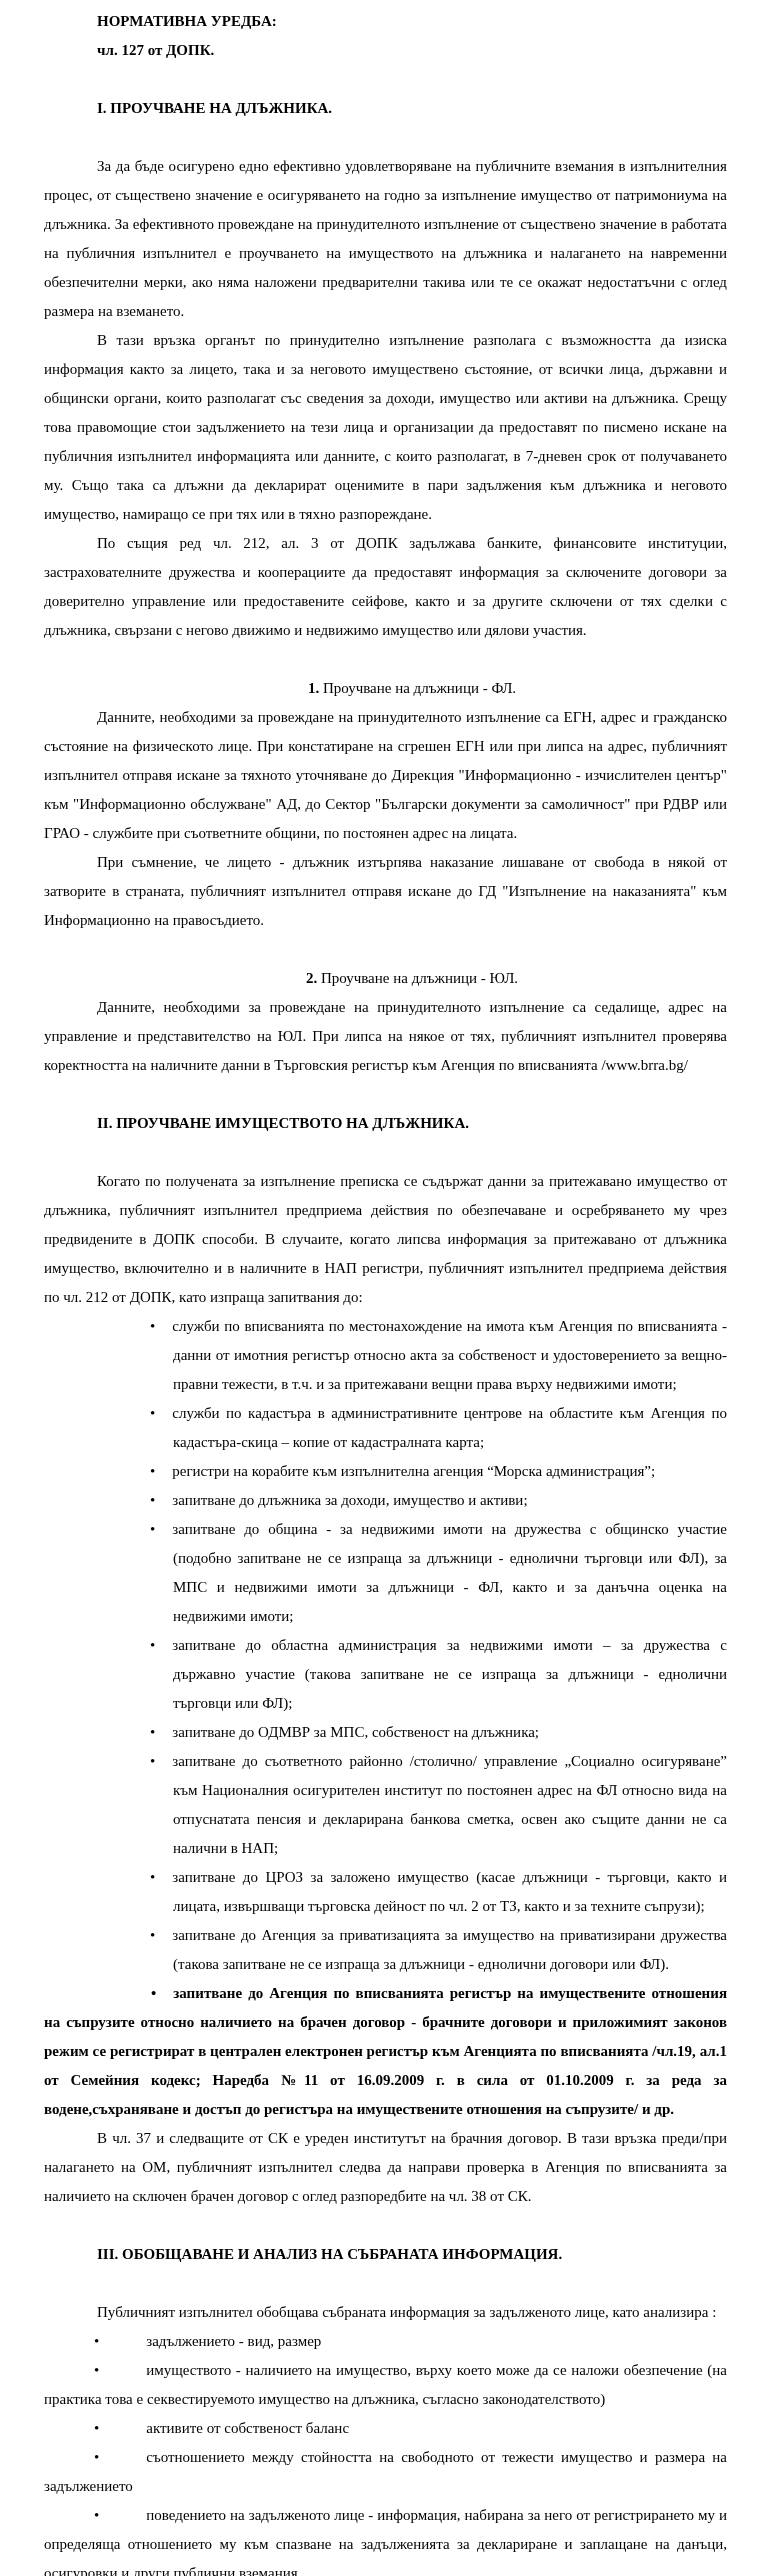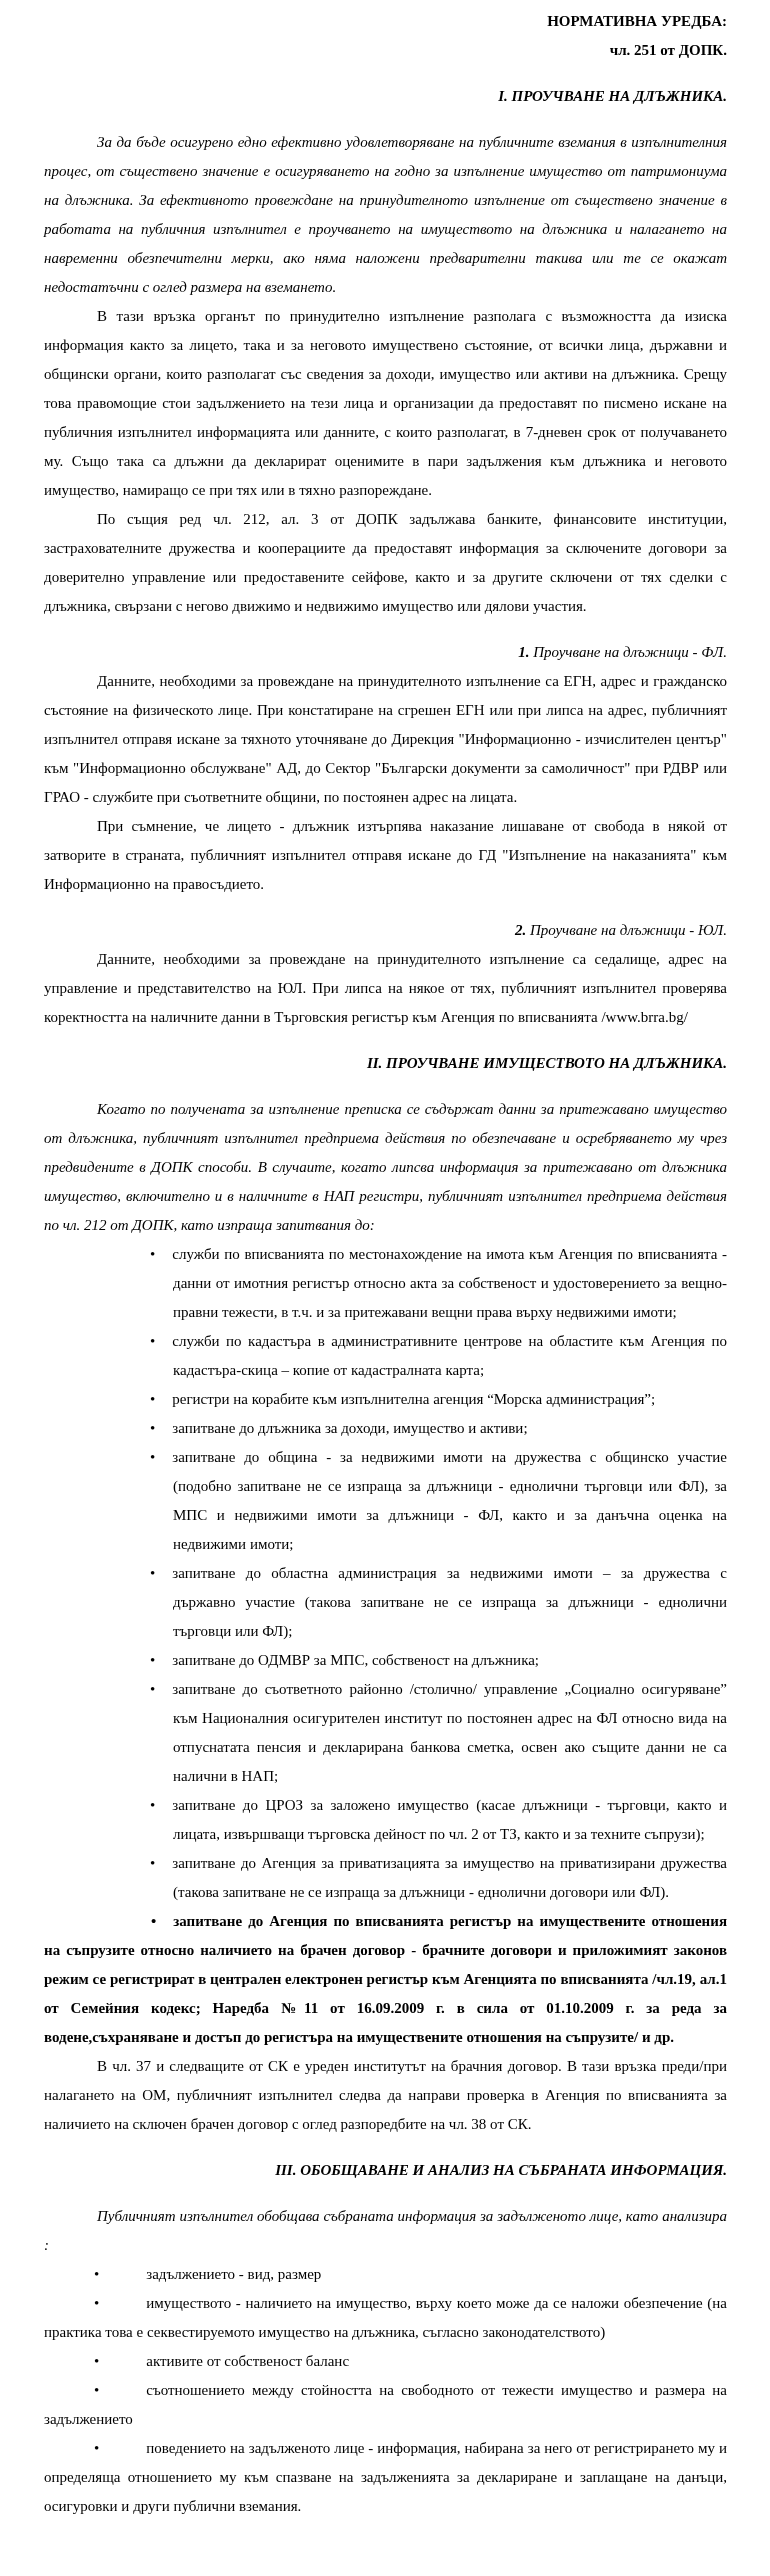--- a/index.html
+++ b/index.html
@@ -13,41 +13,41 @@
     font-family:"Liberation Serif", serif;
     box-sizing:border-box;
     padding:7.2px 44px 0 44px;
     overflow:hidden;
   }
   .h, .p, .subh, .li2, .li3, .liw {
     font-size:15px;
     line-height:29px;
     margin:0;
   }
-  .h { font-weight:bold; text-indent:53px; text-align:right; }
+  .h { font-weight:bold; text-indent:53px; text-align:left; }
   .p { text-align:justify; text-indent:53px; }
-  .subh { text-indent:53px; text-align:right; }
+  .subh { text-indent:53px; text-align:center; }
   .subh .num { font-weight:bold; }
   
   .li2 { text-align:justify; margin-left:129px; text-indent:-23px; }
   
   .liw { text-align:justify; text-indent:107px;font-weight:bold; }
   
   .li3 { text-align:justify; text-indent:50px; }
   .g2 { display:inline-block; width:17px; }
   .g3 { display:inline-block; width:47px; }
-  .sp1 { margin-top:17px;font-style:italic; }
+  .sp1 { margin-top:29px; }
 </style>
 </head>
 <body>
 
 <div class="page">
 
   <div class="h">НОРМАТИВНА УРЕДБА:</div>
-  <div class="h">чл. 251 от ДОПК.</div>
+  <div class="h">чл. 127 от ДОПК.</div>
 
   <div class="h sp1">I. ПРОУЧВАНЕ НА ДЛЪЖНИКА.</div>
 
   <p class="p sp1">За да бъде осигурено едно ефективно удовлетворяване на публичните вземания в изпълнителния процес, от съществено значение е осигуряването на годно за изпълнение имущество от патримониума на длъжника. За ефективното провеждане на принудителното изпълнение от съществено значение в работата на публичния изпълнител е проучването на имуществото на длъжника и налагането на навременни обезпечителни мерки, ако няма наложени предварителни такива или те се окажат недостатъчни с оглед размера на вземането.</p>
   <p class="p">В тази връзка органът по принудително изпълнение разполага с възможността да изиска информация както за лицето, така и за неговото имуществено състояние, от всички лица, държавни и общински органи, които разполагат със сведения за доходи, имущество или активи на длъжника. Срещу това правомощие стои задължението на тези лица и организации да предоставят по писмено искане на публичния изпълнител информацията или данните, с които разполагат, в 7-дневен срок от получаването му. Също така са длъжни да декларират оценимите в пари задължения към длъжника и неговото имущество, намиращо се при тях или в тяхно разпореждане.</p>
   <p class="p">По същия ред чл. 212, ал. 3 от ДОПК задължава банките, финансовите институции, застрахователните дружества и кооперациите да предоставят информация за сключените договори за доверително управление или предоставените сейфове, както и за другите сключени от тях сделки с длъжника, свързани с негово движимо и недвижимо имущество или дялови участия.</p>
 
   <div class="subh sp1"><span class="num">1.</span><span> Проучване на длъжници - ФЛ.</span></div>
   <p class="p">Данните, необходими за провеждане на принудителното изпълнение са ЕГН, адрес и гражданско състояние на физическото лице. При констатиране на сгрешен ЕГН или при липса на адрес, публичният изпълнител отправя искане за тяхното уточняване до Дирекция "Информационно - изчислителен център" към "Информационно обслужване" АД, до Сектор "Български документи за самоличност" при РДВР или ГРАО - службите при съответните общини, по постоянен адрес на лицата.</p>
   <p class="p">При съмнение, че лицето - длъжник изтърпява наказание лишаване от свобода в някой от затворите в страната, публичният изпълнител отправя искане до ГД "Изпълнение на наказанията" към Информационно на правосъдието.</p>

